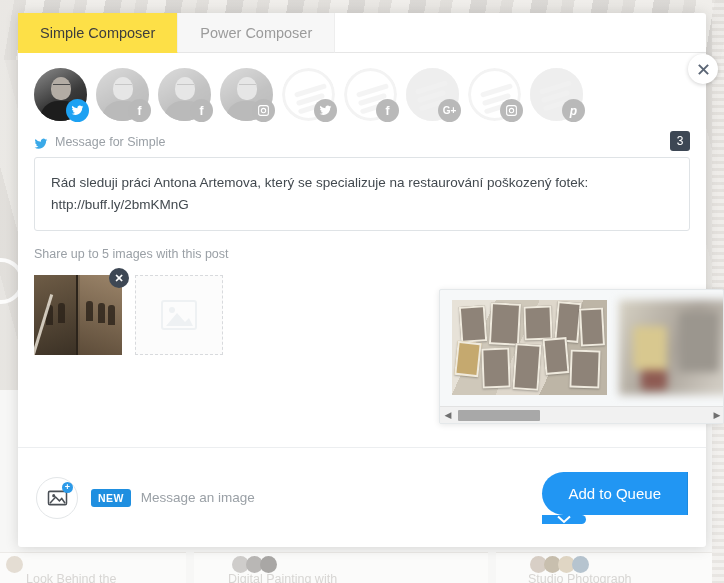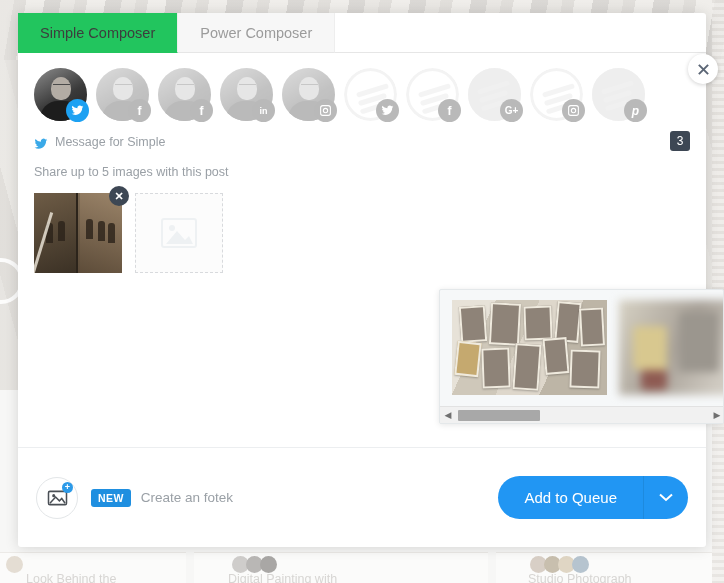--- a/index.html
+++ b/index.html
@@ -58,21 +58,21 @@
   }
 
   
   .tabbar { height:40px; display:flex; align-items:stretch; position:relative; }
   .tab {
     display:flex; align-items:center; justify-content:center;
     font-size:14.5px; padding:0 22px; cursor:pointer;
     color:#9b9b9b; background:#f7f7f7;
     border-right:1px solid #eee; border-bottom:1px solid #e6e6e6;
   }
-  .tab.active { background:#22c55e; color:#3d3d3d; border-bottom-color:transparent; }
+  .tab.active { background:#fde047; color:#3d3d3d; border-bottom-color:transparent; }
   .tabfill { flex:1; border-bottom:1px solid #e6e6e6; background:transparent; }
 
   
   #closeBtn {
     position:absolute; right:-12px; top:41px; width:30px; height:30px;
     border-radius:50%; background:#fff; box-shadow:0 1px 4px rgba(0,0,0,.18);
     display:flex; align-items:center; justify-content:center;
     cursor:pointer; z-index:40;
   }
   #closeBtn svg { width:13px; height:13px; stroke:#5b6575; stroke-width:2.1; }
@@ -199,21 +199,21 @@
   .ciBtn .plus {
     position:absolute; right:4px; top:4px; width:11px; height:11px; border-radius:50%;
     background:#2c9ae8; color:#fff; font-size:9px; line-height:11px; text-align:center; font-weight:bold;
   }
   .newbadge {
     margin-left:13px; background:#1f8fe0; color:#fff; font-size:10.5px; font-weight:bold;
     padding:3px 7px; border-radius:3px; letter-spacing:.4px;
   }
   .citext { margin-left:10px; font-size:13.5px; color:#9aa0a6; }
   .spacer { flex:1; }
-  .queue { display:flex; align-items:stretch; cursor:pointer; }
+  .queue { display:flex; align-items:stretch; cursor:pointer;flex-direction:column; }
   .queueMain {
     background:#2196f3; color:#fff; font-size:15px;
     padding:13px 26px; border-radius:22px 0 0 22px; border-right:1px solid #1d8ade;
   }
   .queueCaret {
     background:#2196f3; color:#fff; width:44px; border-radius:0 22px 22px 0;
     display:flex; align-items:center; justify-content:center;
   }
   .queueCaret svg { width:14px; height:9px; stroke:#fff; stroke-width:2; fill:none; }
 </style>
@@ -293,30 +293,20 @@
       <div class="avcircle">
         <div class="portrait">
             <i class="head"></i>
             <i class="gl"></i>
             <i class="body"></i>
           </div>
       </div>
       <div class="badge">f</div>
     </div>
 
-    <div class="avwrap dim">
-      <div class="avcircle">
-        <div class="portrait">
-            <i class="head"></i>
-            <i class="gl"></i>
-            <i class="body"></i>
-          </div>
-      </div>
-      <div class="badge" style="font-size:9px;">in</div>
-    </div>
 
     <div class="avwrap dim">
       <div class="avcircle">
         <div class="portrait">
             <i class="head"></i>
             <i class="gl"></i>
             <i class="body"></i>
           </div>
       </div>
       <div class="badge">
@@ -393,20 +383,21 @@
   <div class="msglabel">
     <span class="tw">
       <svg viewBox="0 0 24 20">
           <path d="M23 3a9 9 0 0 1-2.6.7 4.5 4.5 0 0 0 2-2.5 9 9 0 0 1-2.9 1.1A4.5 4.5 0 0 0 11.7 6 12.8 12.8 0 0 1 2.4 1.3a4.5 4.5 0 0 0 1.4 6A4.4 4.4 0 0 1 1.8 6.7a4.5 4.5 0 0 0 3.6 4.4 4.5 4.5 0 0 1-2 .1 4.5 4.5 0 0 0 4.2 3.1A9 9 0 0 1 1 16.1a12.7 12.7 0 0 0 6.9 2c8.3 0 12.8-6.9 12.8-12.8V4.7A9 9 0 0 0 23 3z"></path>
         </svg>
     </span>
     <span class="lbl">Message for Simple</span>
     <span class="counter">3</span>
   </div>
 
+  <div class="textbox" contenteditable="true" style="">Rád sleduji práci Antona Artemova, který se specializuje na restaurování poškozený fotek: http://buff.ly/2bmKMnG</div>
 
   <div class="sharehint">Share up to 5 images with this post</div>
 
   <div class="thumbs">
     <div class="thumb">
       <div class="photo">
         <div class="halfL"></div>
           <div class="halfR"></div>
         <div class="fig" style="left:12px; top:30px;"></div>
         <div class="fig" style="left:24px; top:28px;"></div>
@@ -460,21 +451,21 @@
     <div class="createimg">
       <div class="ciBtn">
         <svg class="pic" viewBox="0 0 22 19">
           <rect x="1.5" y="2.5" width="19" height="14" rx="1.5"></rect>
           <circle cx="7" cy="7" r="1.6" fill="#4a4f55" stroke="none"></circle>
           <path d="M3 15 L9 8.5 L13 12.5 L15.5 10 L19 15"></path>
         </svg>
         <div class="plus">+</div>
       </div>
       <div class="newbadge">NEW</div>
-      <div class="citext">Create an fotek</div>
+      <div class="citext">Message an image</div>
     </div>
 
     <div class="spacer"></div>
 
     <div class="queue">
       <div class="queueMain">Add to Queue</div>
       <div class="queueCaret">
         <svg viewBox="0 0 14 9">
             <polyline points="1,1.5 7,7 13,1.5"></polyline>
           </svg>

